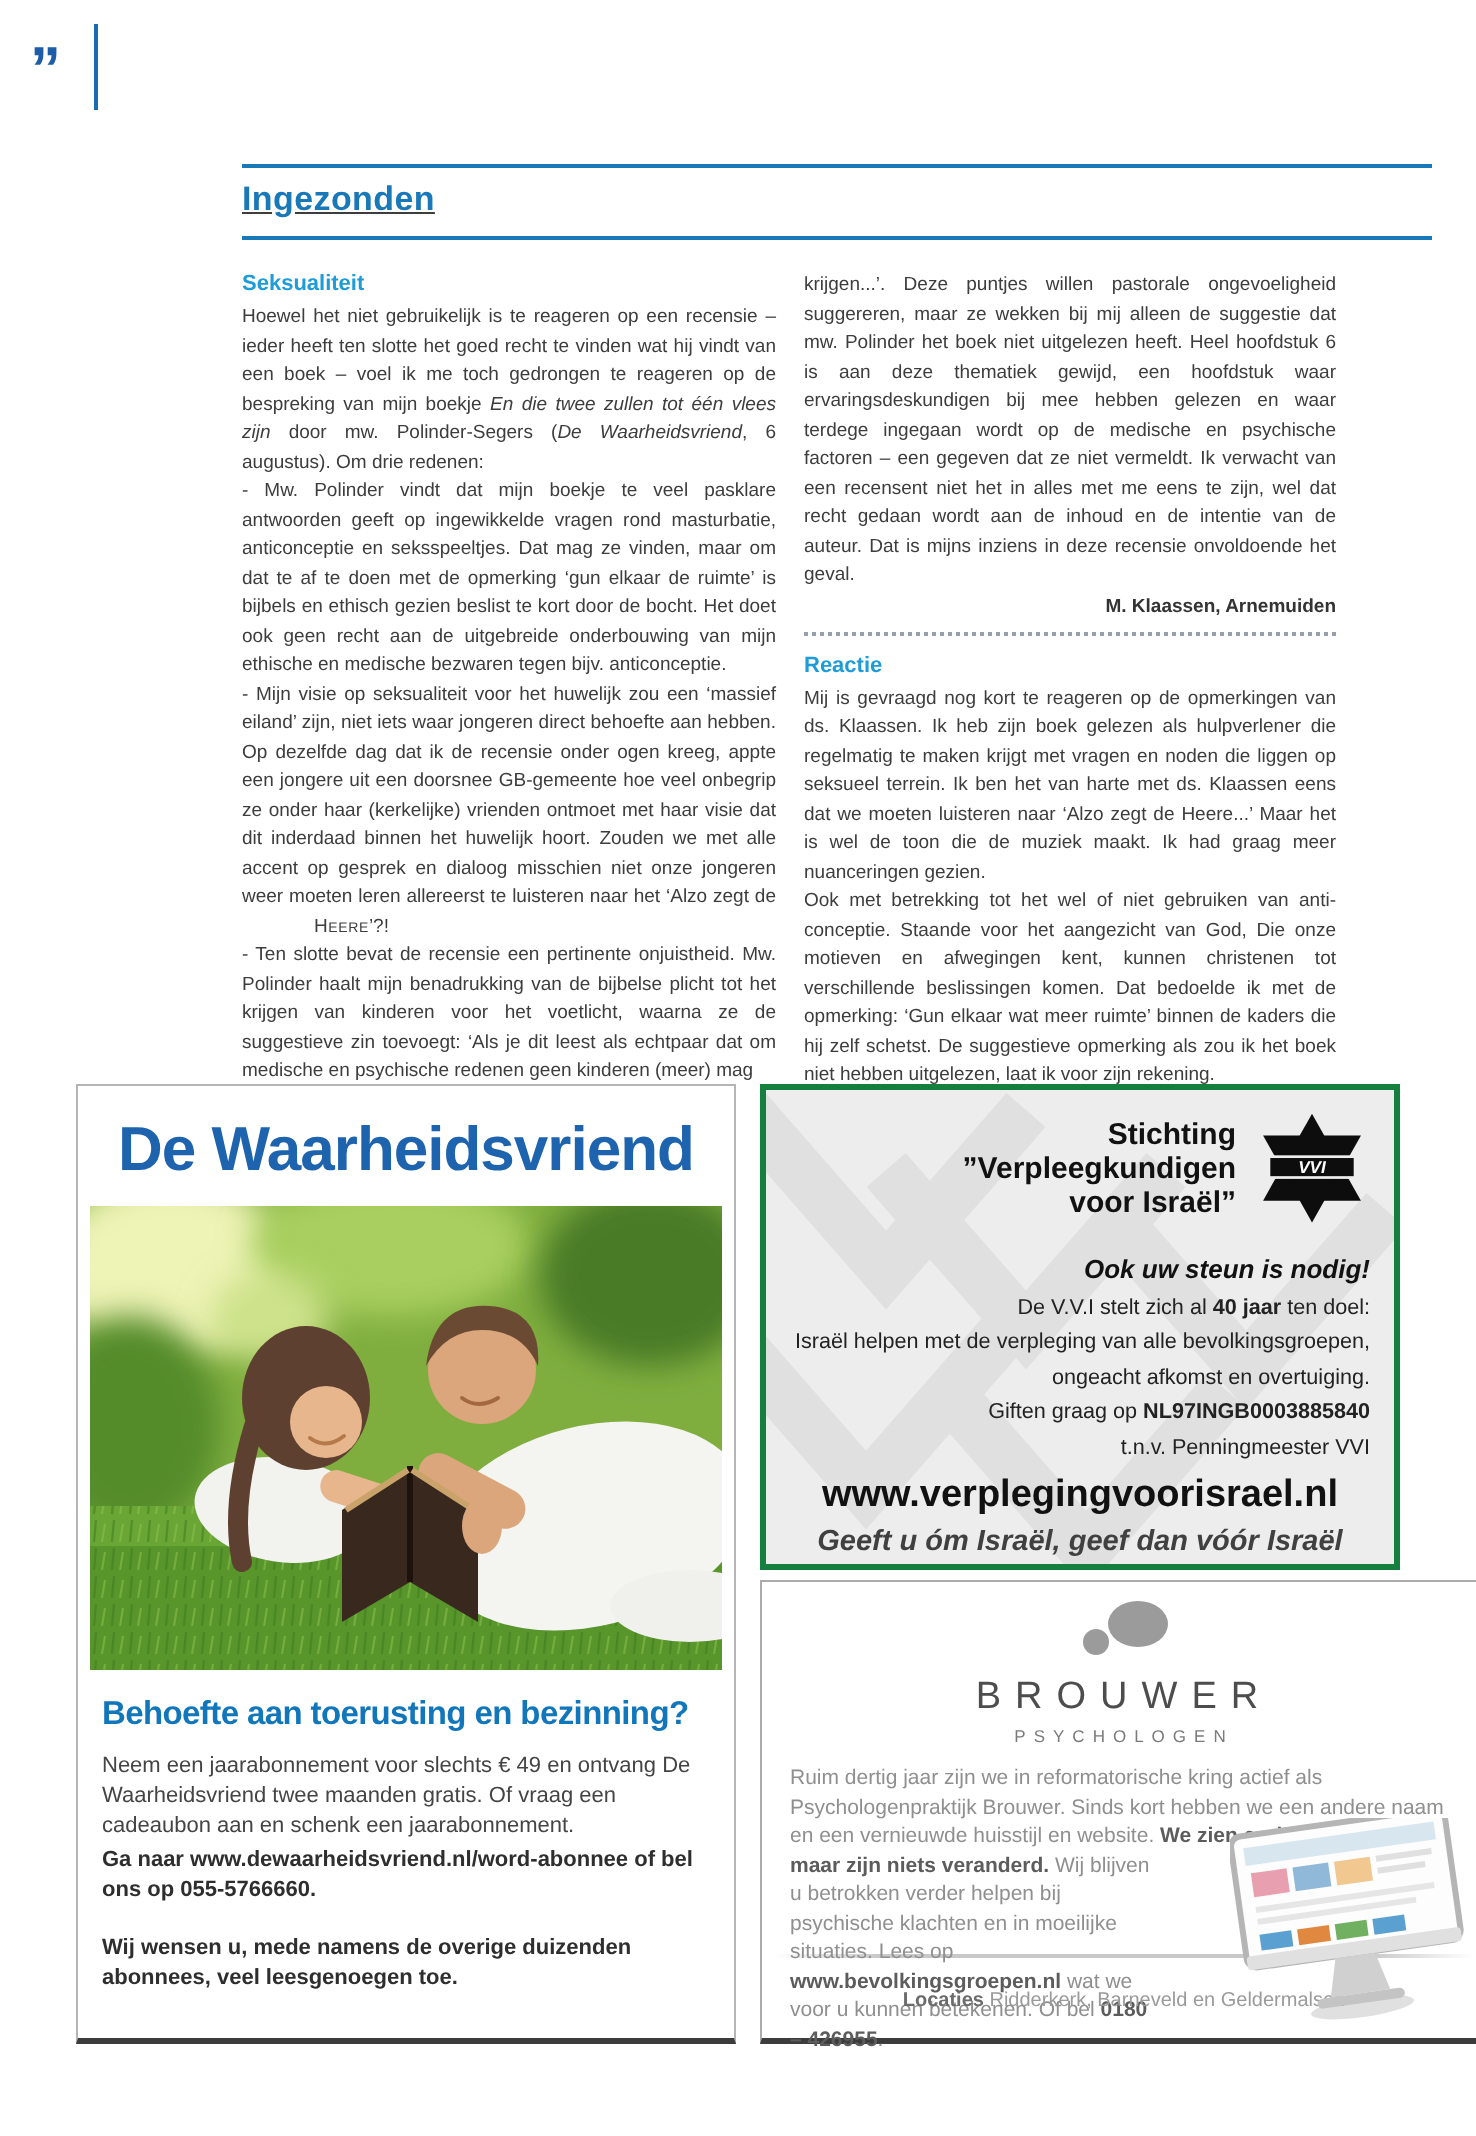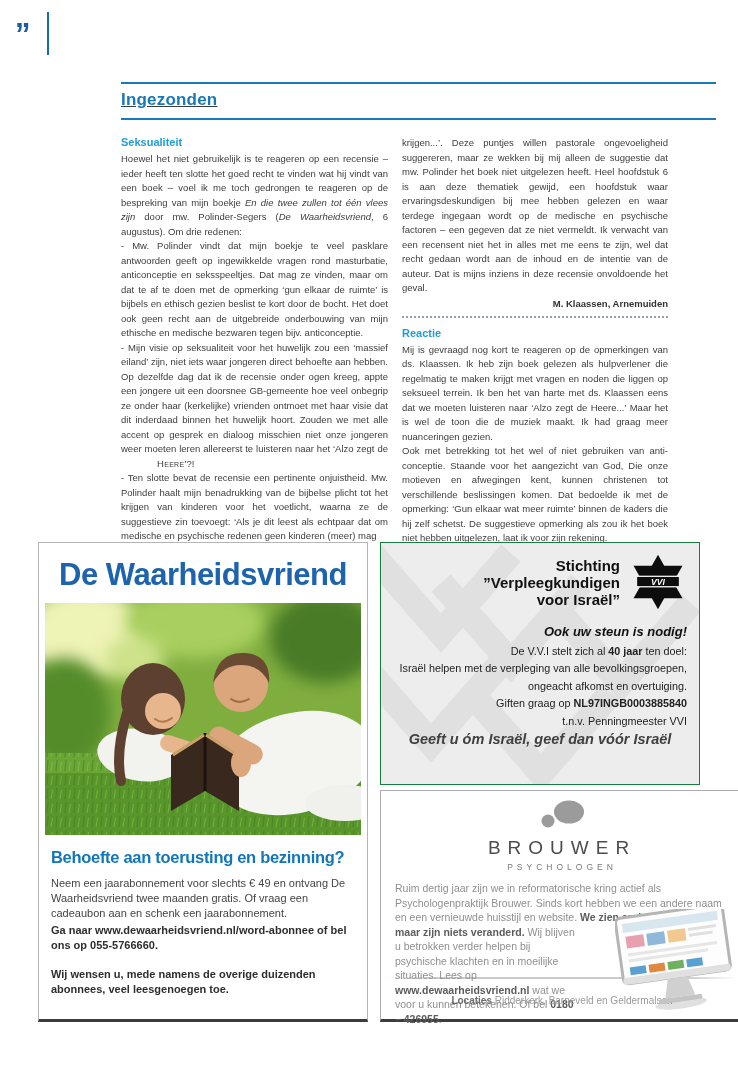--- a/index.html
+++ b/index.html
@@ -36,21 +36,21 @@
             letter-spacing:-.5px;}
   .wv-photo{margin:10px 6px 0 6px;height:232px;overflow:hidden;}
   .wv-sub{margin:13px 12px 0 12px;color:#1276bb;font-size:16.5px;font-weight:700;
           letter-spacing:-.3px;}
   .wv-par{margin:9px 12px 0 12px;font-size:11px;line-height:15px;color:#444;}
   .wv-par.bold{font-weight:700;color:#2e2e2e;margin-top:2px;}
   .wv-par.bold.gap{margin-top:14px;}
 
   
   .ad-vvi{position:absolute;left:380px;top:542px;width:320px;height:243px;background:#ededed;
-          border:1px solid #15803d;box-sizing:border-box;overflow:hidden;}
+          border:3px solid #15803d;box-sizing:border-box;overflow:hidden;}
   .vvi-watermark{position:absolute;left:0;top:0;width:100%;height:100%;opacity:1;}
   .vvi-content{position:relative;padding:10px 12px 0 12px;color:#111;}
   .vvi-name-row{display:flex;justify-content:flex-end;align-items:flex-start;}
   .vvi-name{text-align:right;font-weight:700;font-size:15px;line-height:17px;margin-top:4px;}
   .vvi-logo{margin-left:9px;flex:0 0 auto;}
   .vvi-tagline{text-align:right;font-weight:700;font-style:italic;font-size:13px;margin-top:9px;}
   .vvi-line{text-align:right;font-size:10.8px;margin-top:5.5px;color:#222;}
   .vvi-site{text-align:center;font-weight:700;font-size:19px;margin-top:7px;color:#111;}
   .vvi-slogan{text-align:center;font-weight:700;font-style:italic;font-size:14.5px;
               margin-top:4px;color:#404040;}
@@ -189,36 +189,37 @@
             <text x="32" y="35" text-anchor="middle" font-family="Liberation Sans, sans-serif" font-size="9.5" font-weight="bold" font-style="italic" fill="#ffffff">VVI</text>
           </svg>
         </div>
       </div>
       <div class="vvi-tagline">Ook uw steun is nodig!</div>
       <div class="vvi-line"><span>De V.V.I stelt zich al </span><span class="rt-b">40 jaar</span><span> ten doel:</span></div>
       <div class="vvi-line">Israël helpen met de verpleging van alle bevolkingsgroepen,</div>
       <div class="vvi-line">ongeacht afkomst en overtuiging.</div>
       <div class="vvi-line"><span>Giften graag op </span><span class="rt-b">NL97INGB0003885840</span></div>
       <div class="vvi-line">t.n.v. Penningmeester VVI</div>
+      <div class="vvi-site">www.verplegingvoorisrael.nl</div>
       <div class="vvi-slogan">Geeft u óm Israël, geef dan vóór Israël</div>
     </div>
   </div>
 
   <div class="ad-brouwer">
     <div class="br-logo">
       <svg width="48" height="30" viewBox="0 0 48 30" xmlns="http://www.w3.org/2000/svg">
         <ellipse cx="31" cy="12" rx="15" ry="11.5" fill="#9b9b9b"></ellipse>
         <circle cx="10" cy="21" r="6.5" fill="#9b9b9b"></circle>
       </svg>
     </div>
     <div class="br-title">BROUWER</div>
     <div class="br-sub">PSYCHOLOGEN</div>
     <div class="br-body">
       <span><span>Ruim dertig jaar zijn we in reformatorische kring actief als Psychologenpraktijk Brouwer. Sinds kort hebben we een andere naam en een vernieuwde huisstijl en website. </span><span class="rt-b">We zien er dus anders uit maar zijn niets veranderd.</span><span> Wij blijven</span></span>
-      <div class="br-body2"><span>u betrokken verder helpen bij psychische klachten en in moeilijke situaties. Lees op </span><span class="rt-b">www.dewaarheidsvriend.nl</span><span> wat we voor u kunnen betekenen. Of bel </span><span class="rt-b">0180 – 426955</span><span>.</span></div>
+      <div class="br-body2"><span>u betrokken verder helpen bij psychische klachten en in moeilijke situaties. Lees op </span><span class="rt-b">www.bevolkingsgroepen.nl</span><span> wat we voor u kunnen betekenen. Of bel </span><span class="rt-b">0180 – 426955</span><span>.</span></div>
     </div>
     <div class="br-monitor">
       <svg width="120" height="102" viewBox="0 0 120 102" xmlns="http://www.w3.org/2000/svg">
         <g transform="rotate(-8 60 50)">
           <ellipse cx="60" cy="95" rx="26" ry="5" fill="#000000" opacity="0.12"></ellipse>
           <rect x="6" y="2" width="108" height="66" rx="5" fill="#fdfdfd" stroke="#b5b5b5" stroke-width="3"></rect>
           <rect x="12" y="8" width="96" height="9" fill="#d8e6f0"></rect>
           <rect x="14" y="21" width="18" height="12" fill="#e8a0b0"></rect>
           <rect x="35" y="21" width="18" height="12" fill="#90b8d8"></rect>
           <rect x="56" y="21" width="18" height="12" fill="#f0c890"></rect>

